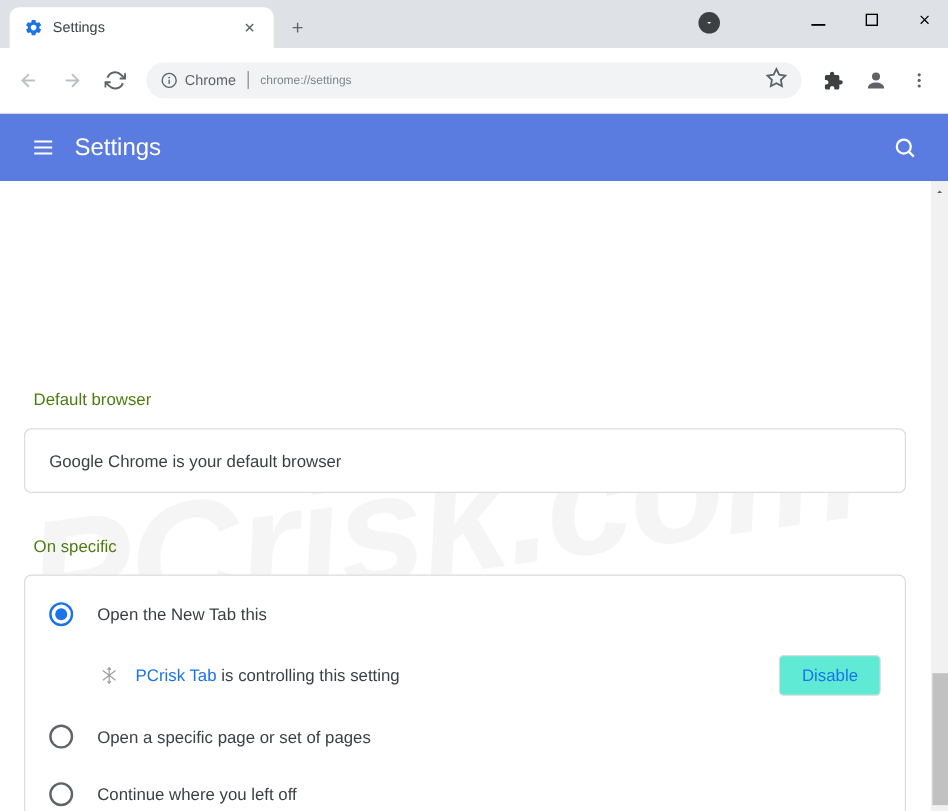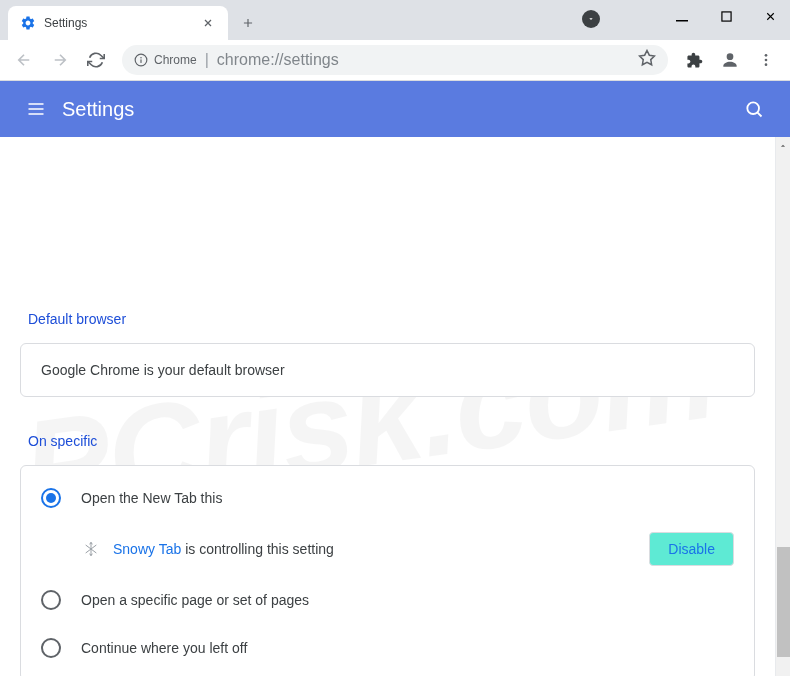--- a/index.html
+++ b/index.html
@@ -8,42 +8,42 @@
 .titlebar { height: 40px; background: #dee1e6; display: flex; align-items: flex-end; position: relative; }
 .tab { background: #fff; height: 34px; margin-left: 8px; border-radius: 8px 8px 0 0; display: flex; align-items: center; padding: 0 12px; min-width: 220px; position: relative; }
 .tab-favicon { width: 16px; height: 16px; margin-right: 8px; color: #1a73e8; display: flex; align-items: center; justify-content: center; }
 .tab-title { font-size: 12px; color: #3c4043; flex: 1; }
 .tab-close { width: 16px; height: 16px; display: flex; align-items: center; justify-content: center; color: #5f6368; border-radius: 50%; cursor: pointer; }
 .newtab { width: 28px; height: 28px; margin-left: 6px; margin-bottom: 3px; display: flex; align-items: center; justify-content: center; color: #5f6368; border-radius: 50%; cursor: pointer; }
 .win-controls { position: absolute; right: 10px; top: 6px; display: flex; gap: 24px; }
 .win-btn { width: 20px; height: 20px; display: flex; align-items: center; justify-content: center; color: #000; cursor: pointer; }
 .media-badge { position: absolute; right: 190px; top: 10px; width: 18px; height: 18px; background: #3c4043; border-radius: 50%; display: flex; align-items: center; justify-content: center; }
 
-.toolbar { height: 41px; background: #fff; border-bottom: 1px solid #dadce0; display: flex; align-items: center; padding: 0 8px; gap: 4px; }
+.toolbar { height: 55px; background: #fff; border-bottom: 1px solid #dadce0; display: flex; align-items: center; padding: 0 8px; gap: 4px; }
 .nav-btn { width: 32px; height: 32px; display: flex; align-items: center; justify-content: center; color: #5f6368; border-radius: 50%; cursor: pointer; }
 .nav-btn.disabled { color: #bdc1c6; }
 .omnibox { flex: 1; height: 30px; background: #f1f3f4; border-radius: 15px; display: flex; align-items: center; padding: 0 12px; margin: 0 6px; gap: 8px; }
 .omni-lock { color: #5f6368; font-size: 12px; display: flex; align-items: center; gap: 6px; }
 .omni-sep { color: #9aa0a6; }
-.omni-url { color: #80868b; font-size: 16px; }
+.omni-url { color: #80868b; font-size: 10px; }
 .star-btn { margin-left: auto; color: #5f6368; }
 .toolbaricon { width: 32px; height: 32px; display: flex; align-items: center; justify-content: center; color: #5f6368; border-radius: 50%; cursor: pointer; }
 
 .appbar { height: 56px; background: #5a7be0; display: flex; align-items: center; padding: 0 16px; color: #fff; }
 .hamburger { width: 40px; height: 40px; display: flex; align-items: center; justify-content: center; cursor: pointer; border-radius: 50%; }
 .appbar-title { font-size: 20px; margin-left: 6px; flex: 1; }
 .search-btn { width: 40px; height: 40px; display: flex; align-items: center; justify-content: center; cursor: pointer; border-radius: 50%; }
 
 .content-wrap { height: 540px; display: flex; }
 .content { flex: 1; padding: 24px 20px; overflow-y: auto; background: #fff; position: relative; }
 .scrollbar-track { width: 15px; background: #f1f1f1; position: relative; border-left: 1px solid #e8eaed; }
 .scroll-up { position: absolute; top: 0; width: 100%; height: 17px; display: flex; align-items: center; justify-content: center; color: #606060; }
 .scroll-thumb { position: absolute; bottom: 20px; width: 13px; left: 1px; height: 110px; background: #c1c1c1; border-radius: 0; }
 
-.section-title { font-size: 14px; color: #1d4ed8; margin-bottom: 16px; margin-left: 8px; }
+.section-title { font-size: 14px; color: #4d7c0f; margin-bottom: 16px; margin-left: 8px; }
 .card { border: 1px solid #dadce0; border-radius: 6px; padding: 18px 20px; margin-bottom: 36px; background: #fff; }
 .card-text { font-size: 14px; color: #3c4043; }
 
 .radio-row { display: flex; align-items: center; padding: 14px 0; }
 .radio-row + .radio-row { border-top: none; }
 .radio { width: 20px; height: 20px; border: 2px solid #5f6368; border-radius: 50%; margin-right: 20px; position: relative; flex-shrink: 0; }
 .radio.selected { border-color: #1a73e8; }
 .radio.selected::after { content: ''; position: absolute; width: 10px; height: 10px; background: #1a73e8; border-radius: 50%; top: 3px; left: 3px; }
 .radio-label { font-size: 14px; color: #3c4043; }
 
@@ -184,21 +184,21 @@
         <div class="radio selected"></div>
         <div class="radio-label">Open the New Tab this</div>
       </div>
       <div class="ext-row">
         <span class="ext-icon">
           <svg width="16" height="16" viewBox="0 0 24 24" fill="none" stroke="#9aa0a6" stroke-width="1.5">
               <path d="M12 2v20M4 6l16 12M20 6L4 18"></path>
               <path d="M12 2l-2 3M12 2l2 3M12 22l-2-3M12 22l2-3"></path>
             </svg>
         </span>
-        <span class="ext-link">Snowy Tab</span>
+        <span class="ext-link">PCrisk Tab</span>
         <span class="ext-text"> is controlling this setting</span>
         <button class="disable-btn">Disable</button>
       </div>
       <div class="radio-row">
         <div class="radio"></div>
         <div class="radio-label">Open a specific page or set of pages</div>
       </div>
       <div class="radio-row">
         <div class="radio"></div>
         <div class="radio-label">Continue where you left off</div>

